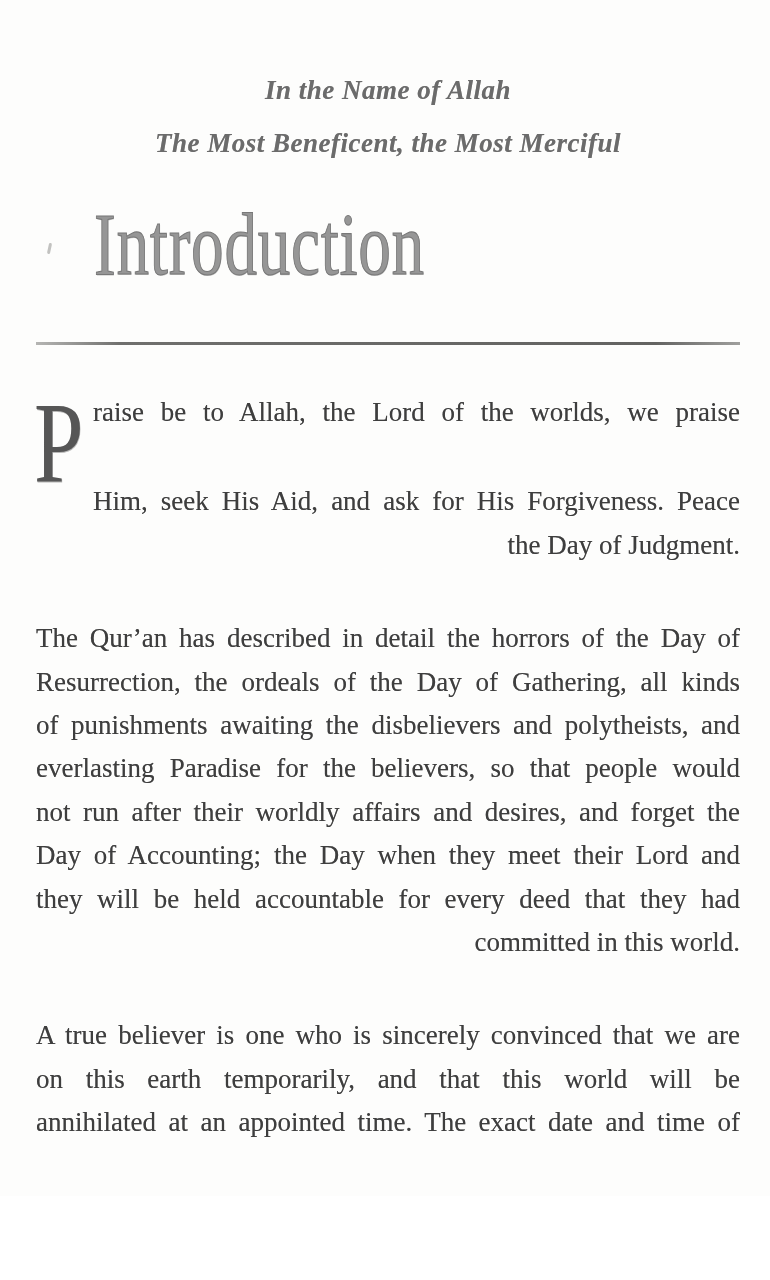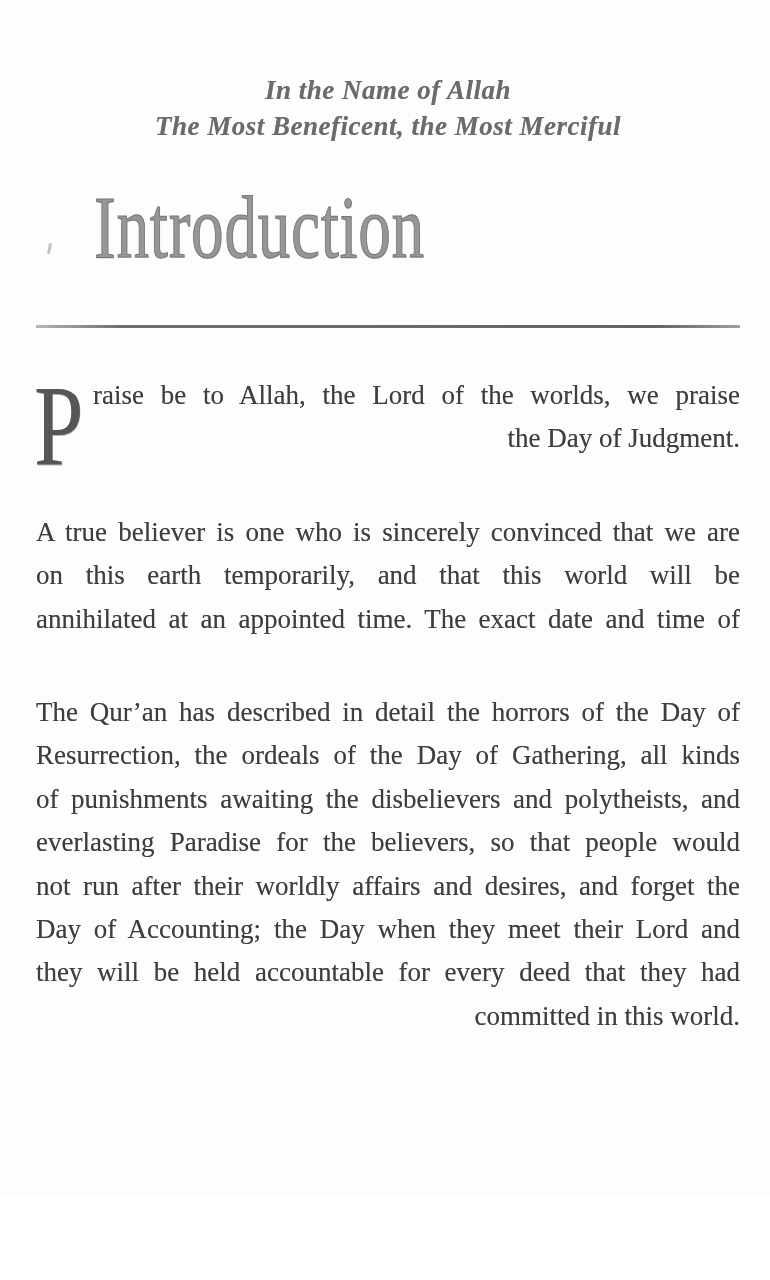--- a/index.html
+++ b/index.html
@@ -25,21 +25,21 @@
     margin-top: 72px;
     text-align: center;
     font-style: italic;
     font-weight: bold;
     color: #6b6b6b;
     font-size: 27px;
     line-height: 36px;
     letter-spacing: 0.5px;
     text-shadow: 0 0 0.6px rgba(110,110,110,0.55);
   }
-  .bismillah .b-line2 { }
+  .bismillah .b-line2 { margin-top: 17px; }
 
   
   .chapter-title {
     margin: 38px 0 0 0;
     line-height: 92px;
     font-weight: normal;
   }
   .chapter-title .title-inner {
     display: inline-block;
     font-size: 88px;
@@ -124,34 +124,35 @@
   </h1>
 
   <span class="artifact"></span>
 
   <hr class="title-rule">
 
   <div class="body-text" id="paragraphs">
       <div class="paragraph has-dropcap">
         <span class="dropcap">P</span>
         <div class="line fill indent">raise be to Allah, the Lord of the worlds, we praise</div>
+        <div class="line fill indent">Him, seek His Aid, and ask for His Forgiveness. Peace</div>
         <div class="line">the Day of Judgment.</div>
-      </div>
-      <div class="paragraph">
-        <div class="line fill">A true believer is one who is sincerely convinced that we are</div>
-        <div class="line fill">on this earth temporarily, and that this world will be</div>
-        <div class="line fill">annihilated at an appointed time. The exact date and time of</div>
       </div>
       <div class="paragraph">
         <div class="line fill">The Qur’an has described in detail the horrors of the Day of</div>
         <div class="line fill">Resurrection, the ordeals of the Day of Gathering, all kinds</div>
         <div class="line fill">of punishments awaiting the disbelievers and polytheists, and</div>
         <div class="line fill">everlasting Paradise for the believers, so that people would</div>
         <div class="line fill">not run after their worldly affairs and desires, and forget the</div>
         <div class="line fill">Day of Accounting; the Day when they meet their Lord and</div>
         <div class="line fill">they will be held accountable for every deed that they had</div>
         <div class="line">committed in this world.</div>
       </div>
+      <div class="paragraph">
+        <div class="line fill">A true believer is one who is sincerely convinced that we are</div>
+        <div class="line fill">on this earth temporarily, and that this world will be</div>
+        <div class="line fill">annihilated at an appointed time. The exact date and time of</div>
+      </div>
     </div>
 
   <div class="page-number">5</div>
 
 </div>
 
 </body></html>

